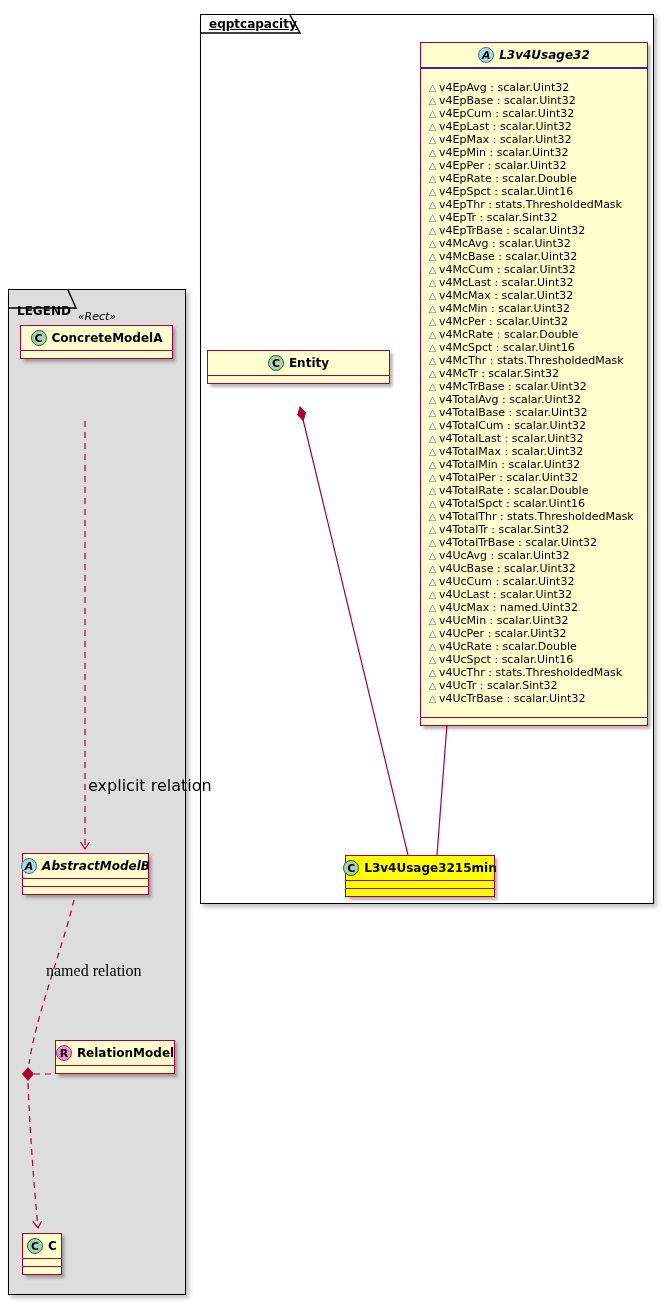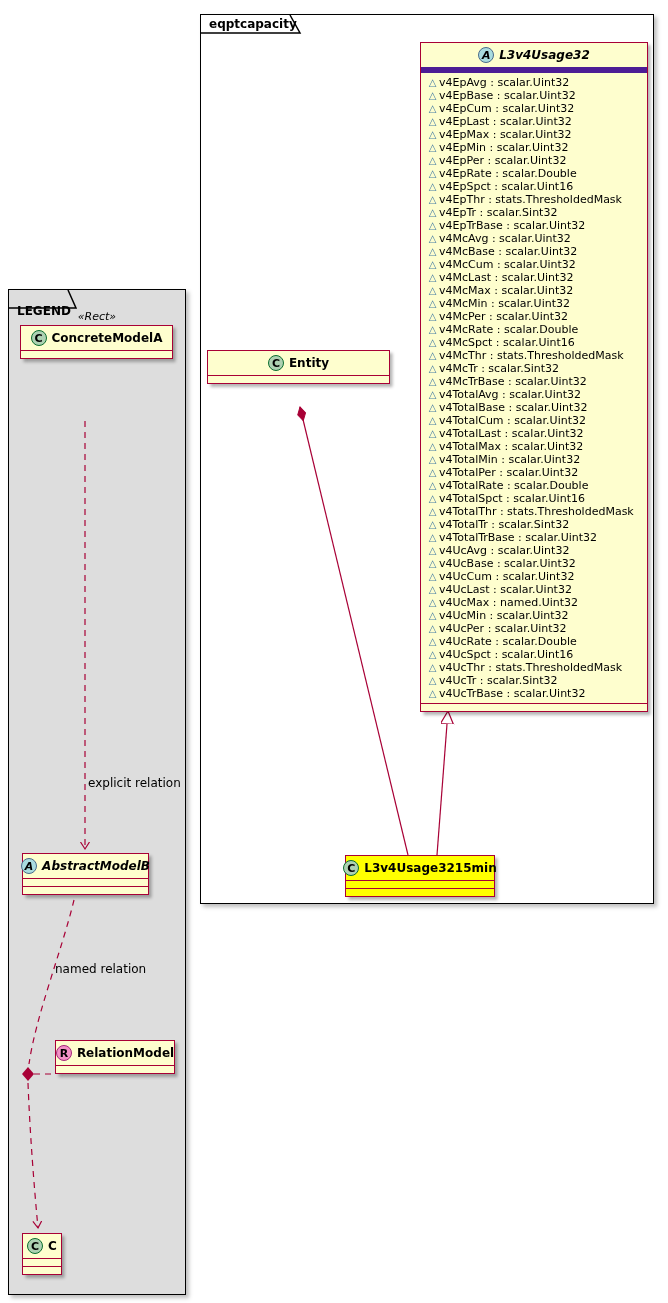--- a/index.html
+++ b/index.html
@@ -4,52 +4,52 @@
 <style>
   *{box-sizing:border-box;margin:0;padding:0;}
   html,body{background:#ffffff;}
   body{width:668px;height:1303px;position:relative;font-family:"DejaVu Sans",sans-serif;color:#000;overflow:hidden;}
 
   
   .pkg{position:absolute;border:1.5px solid #000;z-index:1;}
   #pkg-eqpt{left:200px;top:14px;width:454px;height:890px;background:#fff;box-shadow:3px 3px 4px rgba(0,0,0,.25);}
   #pkg-legend{left:8px;top:289px;width:178px;height:1006px;background:#DDDDDD;box-shadow:3px 3px 4px rgba(0,0,0,.25);}
   .pkg-title{position:absolute;z-index:4;font-weight:bold;font-size:12px;white-space:nowrap;}
-  #eqpt-title{left:209px;top:17px;}
+  #eqpt-title{left:209px;top:17px;text-decoration:underline;}
   #legend-title{left:17px;top:304px;}
   .stereo{position:absolute;z-index:4;left:8px;top:310px;width:178px;text-align:center;font-style:italic;font-size:11px;}
 
   
   svg.edges{position:absolute;left:0;top:0;z-index:2;pointer-events:none;}
   .edge{fill:none;stroke:#A80036;stroke-width:1.2;}
   .edge.dashed{stroke-dasharray:6 5;}
-  .edge-label{position:absolute;z-index:4;font-size:12px;white-space:nowrap;}
+  .edge-label{position:absolute;z-index:4;font-size:16px;white-space:nowrap;}
   #lbl-explicit{left:88px;top:776px;}
-  #lbl-named{left:55px;top:962px;}
+  #lbl-named{left:46px;top:962px;font-family:Liberation Serif, serif;}
 
   
   .cls{position:absolute;z-index:3;background:#FEFECE;border:1px solid #A80036;box-shadow:2.5px 3px 3px rgba(0,0,0,.3);}
   .cls.hl{background:#FFFF00;}
   #cls-usage32{left:420px;top:42px;width:228px;}
   #cls-entity{left:207px;top:350px;width:183px;}
   #cls-15min{left:345px;top:855px;width:150px;}
   #cls-concrete{left:20px;top:325px;width:153px;}
   #cls-abstractb{left:22px;top:853px;width:127px;}
   #cls-relation{left:55px;top:1040px;width:120px;}
   #cls-c{left:22px;top:1233px;width:40px;}
 
   .cls-head{display:flex;align-items:center;justify-content:center;gap:5px;padding:4px 6px;}
   .cls-name{font-weight:bold;font-size:12px;white-space:nowrap;}
   .cls-name.it{font-style:italic;}
   .spot{width:16px;height:16px;min-width:16px;border-radius:50%;display:inline-flex;align-items:center;justify-content:center;font-size:11px;font-weight:bold;border:1px solid #5a5a5a;}
   .spot-c{background:#ADD1B2;border-color:#0B6E2F;}
   .spot-a{background:#A9DCDF;border-color:#4A6B8A;font-style:italic;}
   .spot-r{background:#F391C7;border-color:#A3297A;}
 
-  .cls-attrs{list-style:none;border-top:6px solid #4c1d95;padding:3px 5px;}
+  .cls-attrs{list-style:none;border-top:2px solid #4c1d95;padding:12px 5px;}
   .attr-row{display:flex;align-items:center;font-size:11px;line-height:13px;white-space:nowrap;}
   .attr-text{white-space:nowrap;}
   .cls-empty{border-top:1px solid #A80036;height:8px;}
 
   .micon{display:inline-block;width:13px;min-width:13px;text-align:center;font-size:10px;line-height:13px;}
   .micon.circle::before{content:"○";color:#0B8A3E;}
   .micon.square::before{content:"□";color:#C82930;}
   .micon.diamond::before{content:"◇";color:#B8860B;}
   .micon.triangle::before{content:"△";color:#4A7FA5;}
 </style>

